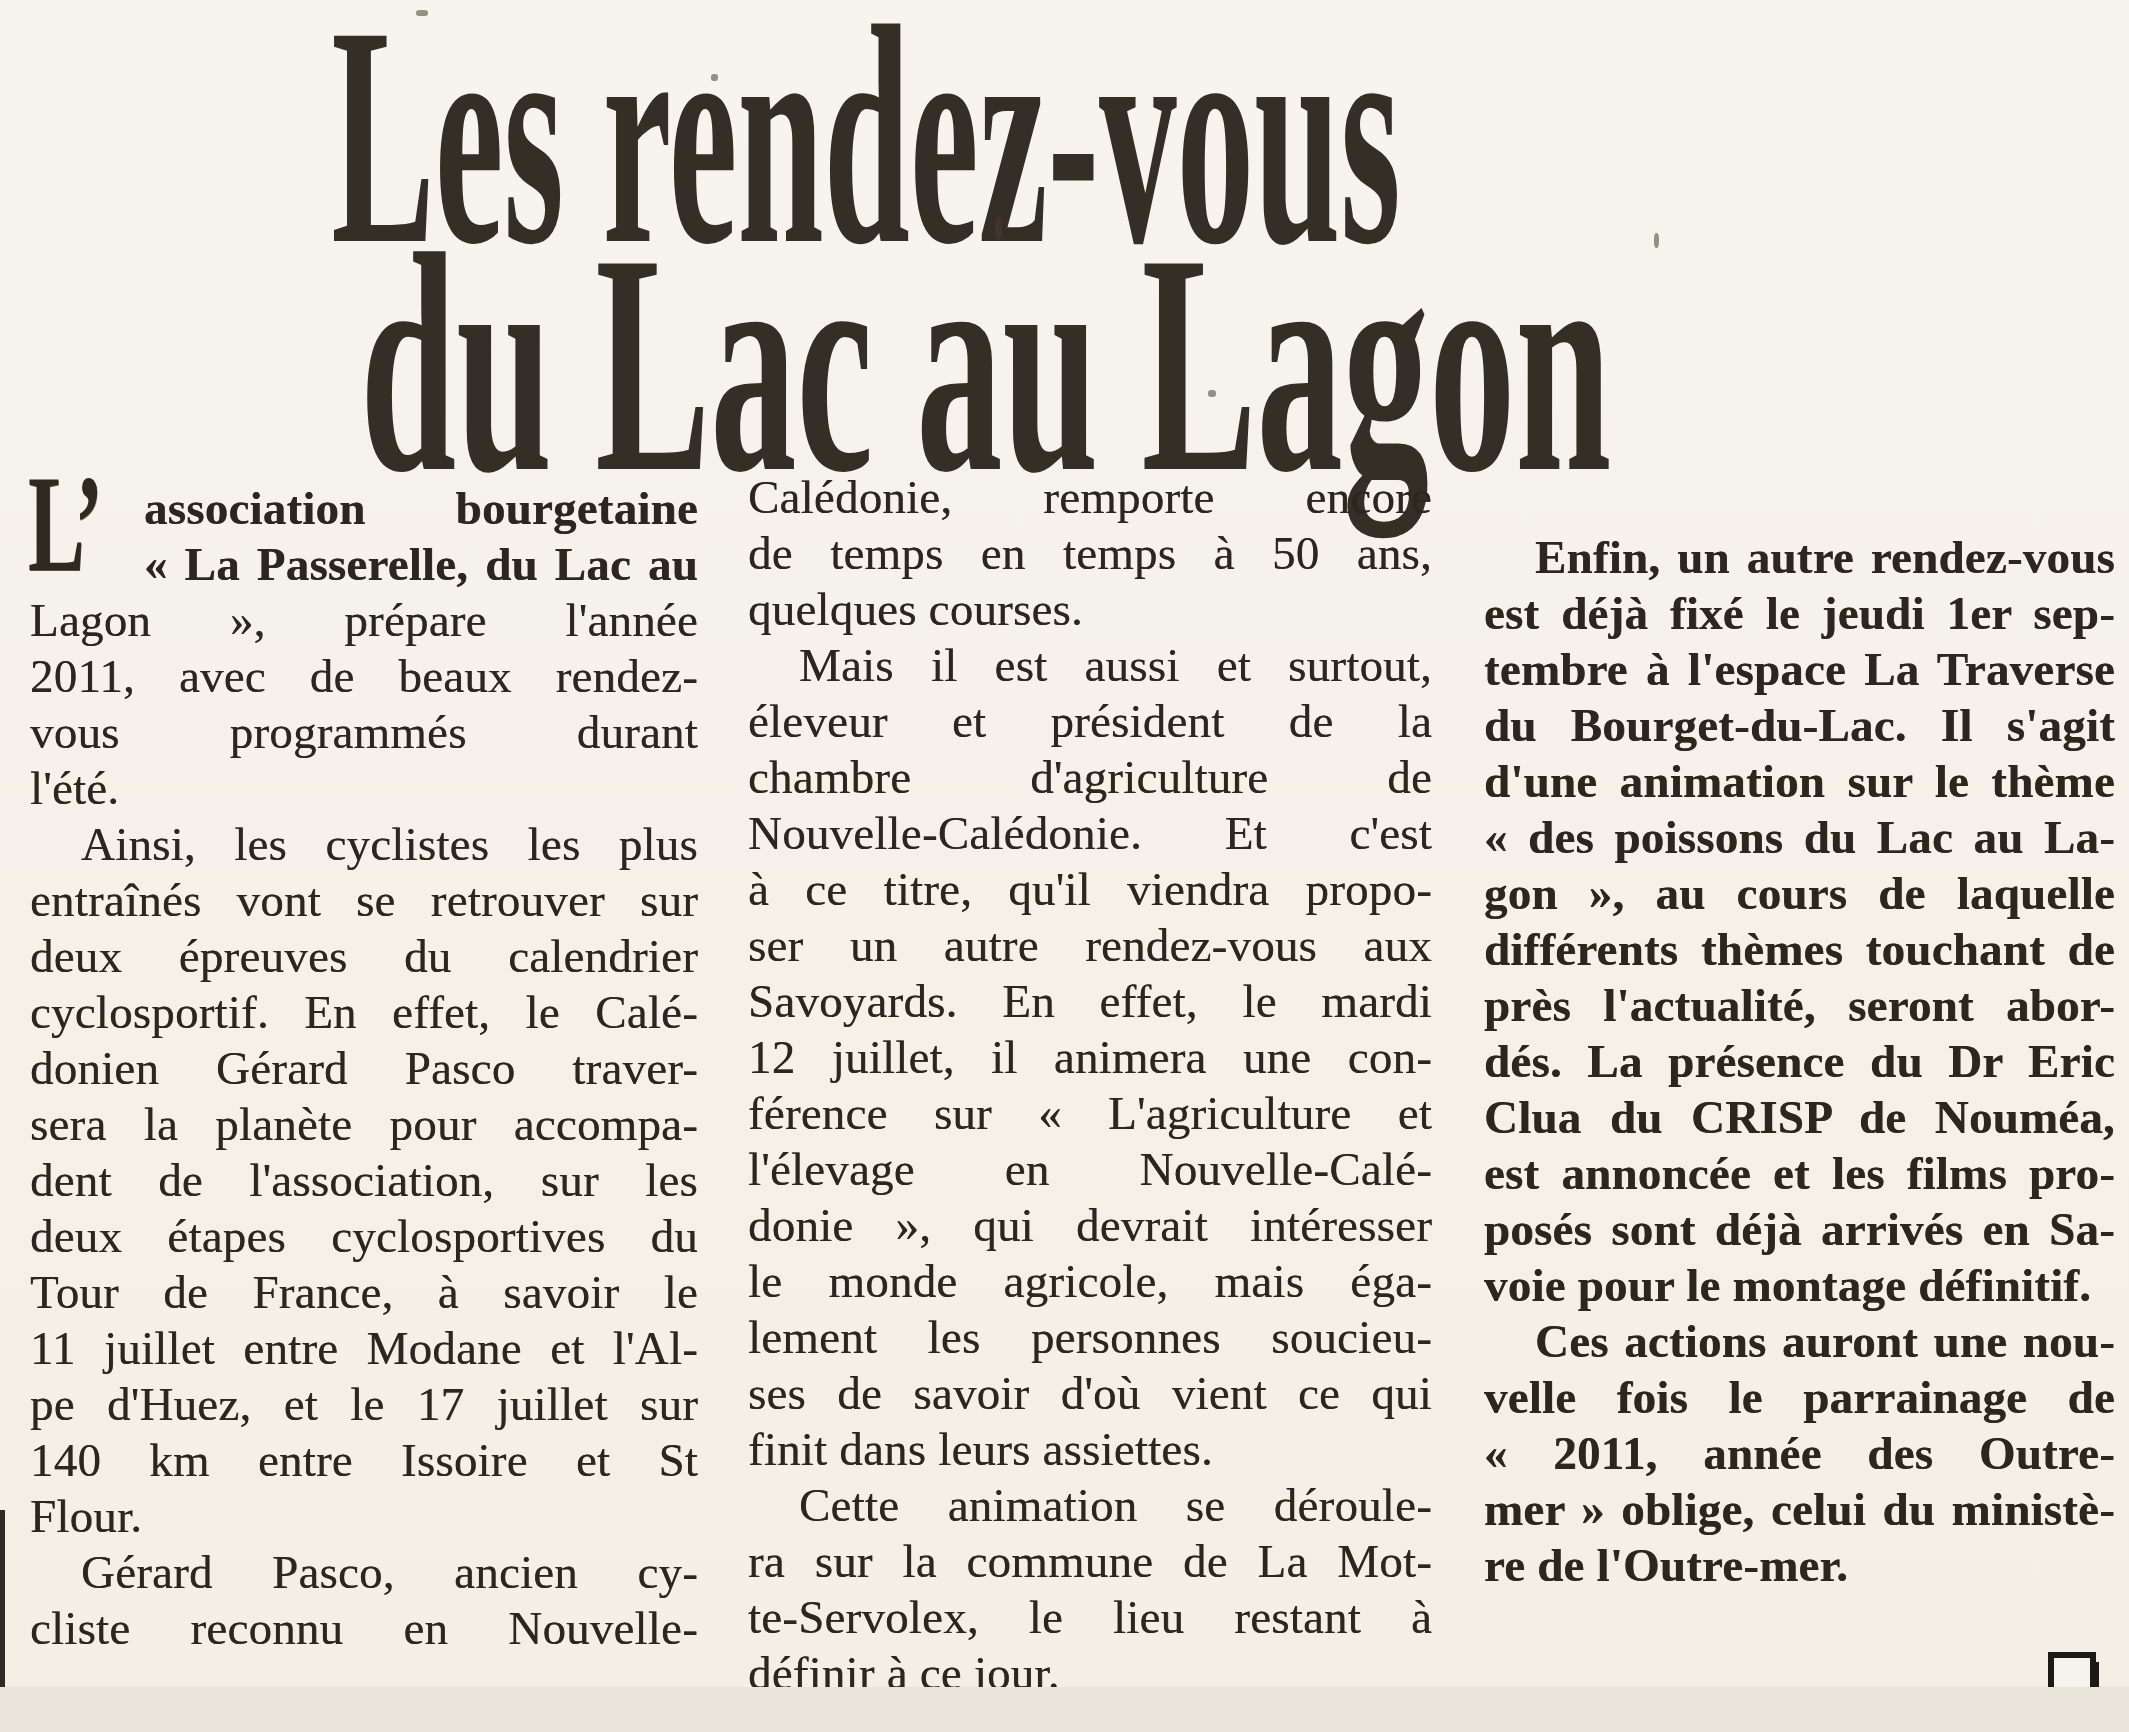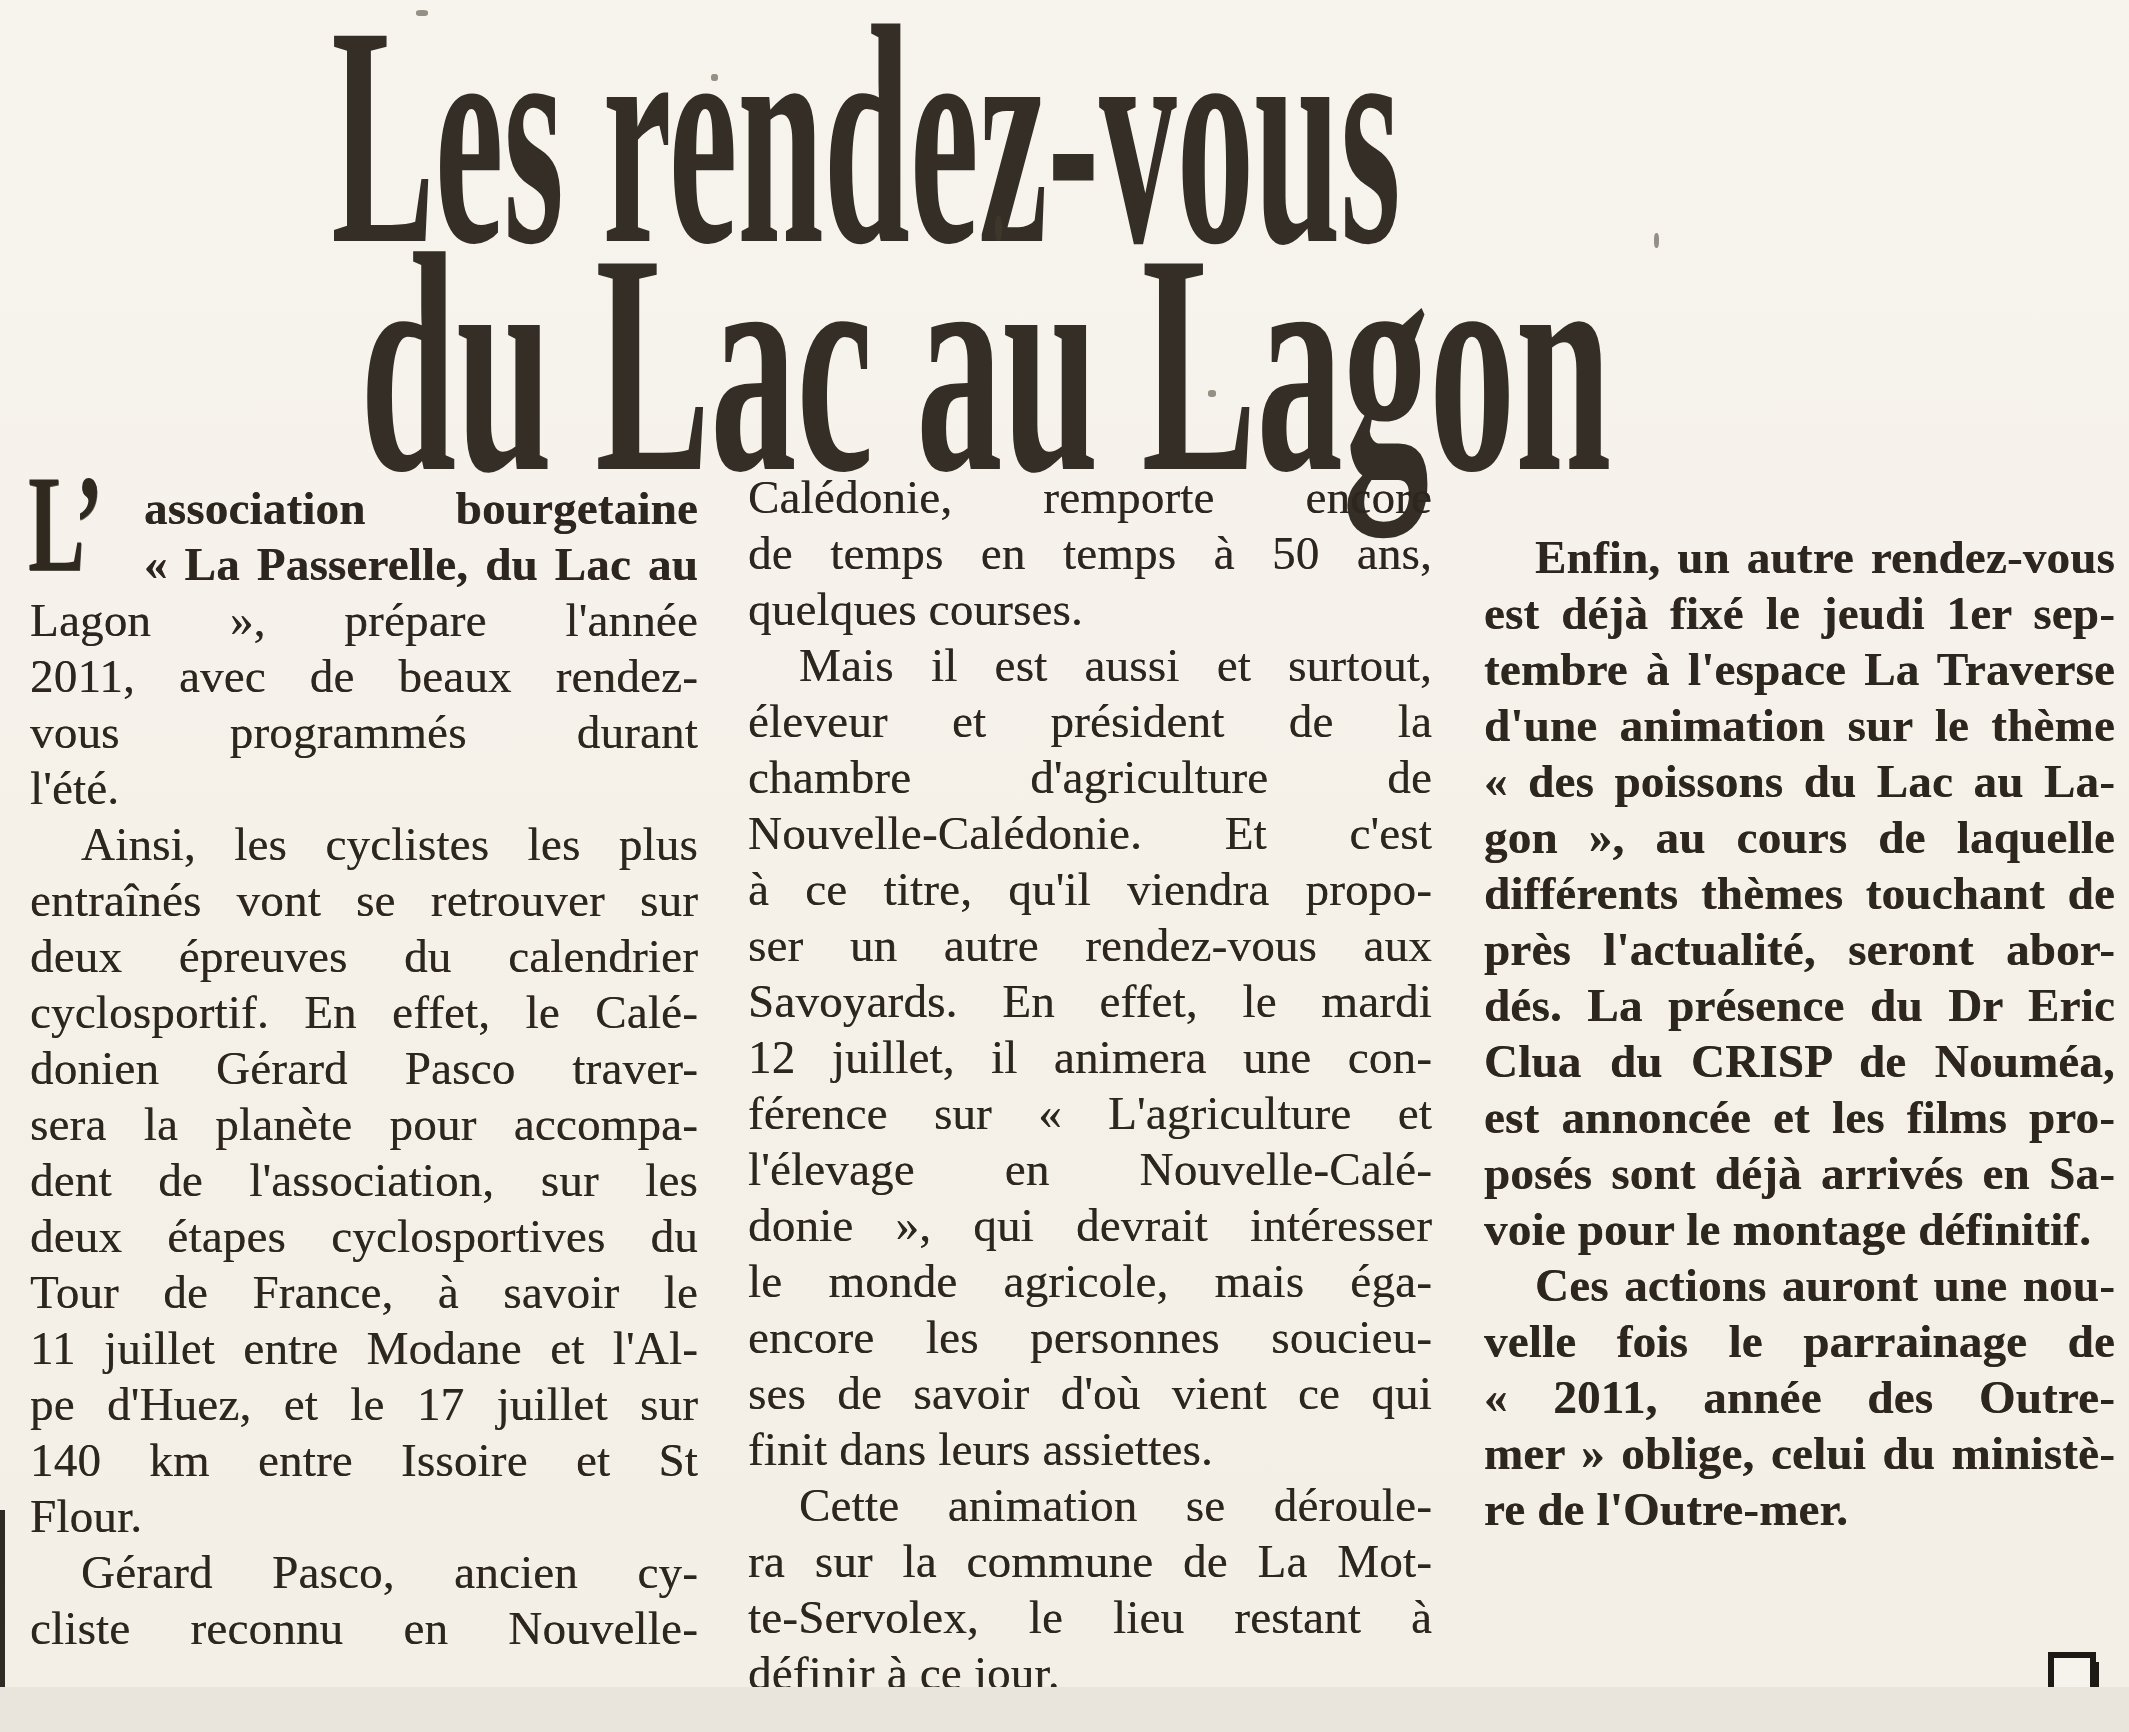--- a/index.html
+++ b/index.html
@@ -107,32 +107,33 @@
       <div class="line">chambre d'agriculture de</div>
       <div class="line">Nouvelle-Calédonie. Et c'est</div>
       <div class="line">à ce titre, qu'il viendra propo-</div>
       <div class="line">ser un autre rendez-vous aux</div>
       <div class="line">Savoyards. En effet, le mardi</div>
       <div class="line">12 juillet, il animera une con-</div>
       <div class="line">férence sur « L'agriculture et</div>
       <div class="line">l'élevage en Nouvelle-Calé-</div>
       <div class="line">donie », qui devrait intéresser</div>
       <div class="line">le monde agricole, mais éga-</div>
-      <div class="line">encore les personnes soucieu-</div>
+      <div class="line">lement les personnes soucieu-</div>
       <div class="line">ses de savoir d'où vient ce qui</div>
       <div class="line last">finit dans leurs assiettes.</div>
       <div class="line ind">Cette animation se déroule-</div>
       <div class="line">ra sur la commune de La Mot-</div>
       <div class="line">te-Servolex, le lieu restant à</div>
       <div class="line last">définir à ce jour.</div>
     </div>
   <div class="col" id="col-2" style="left:1484px;top:529px;width:631px;font-weight:bold;">
       <div class="line ind">Enfin, un autre rendez-vous</div>
       <div class="line">est déjà fixé le jeudi 1er sep-</div>
       <div class="line">tembre à l'espace La Traverse</div>
+      <div class="line">du Bourget-du-Lac. Il s'agit</div>
       <div class="line">d'une animation sur le thème</div>
       <div class="line">« des poissons du Lac au La-</div>
       <div class="line">gon », au cours de laquelle</div>
       <div class="line">différents thèmes touchant de</div>
       <div class="line">près l'actualité, seront abor-</div>
       <div class="line">dés. La présence du Dr Eric</div>
       <div class="line">Clua du CRISP de Nouméa,</div>
       <div class="line">est annoncée et les films pro-</div>
       <div class="line">posés sont déjà arrivés en Sa-</div>
       <div class="line last">voie pour le montage définitif.</div>

